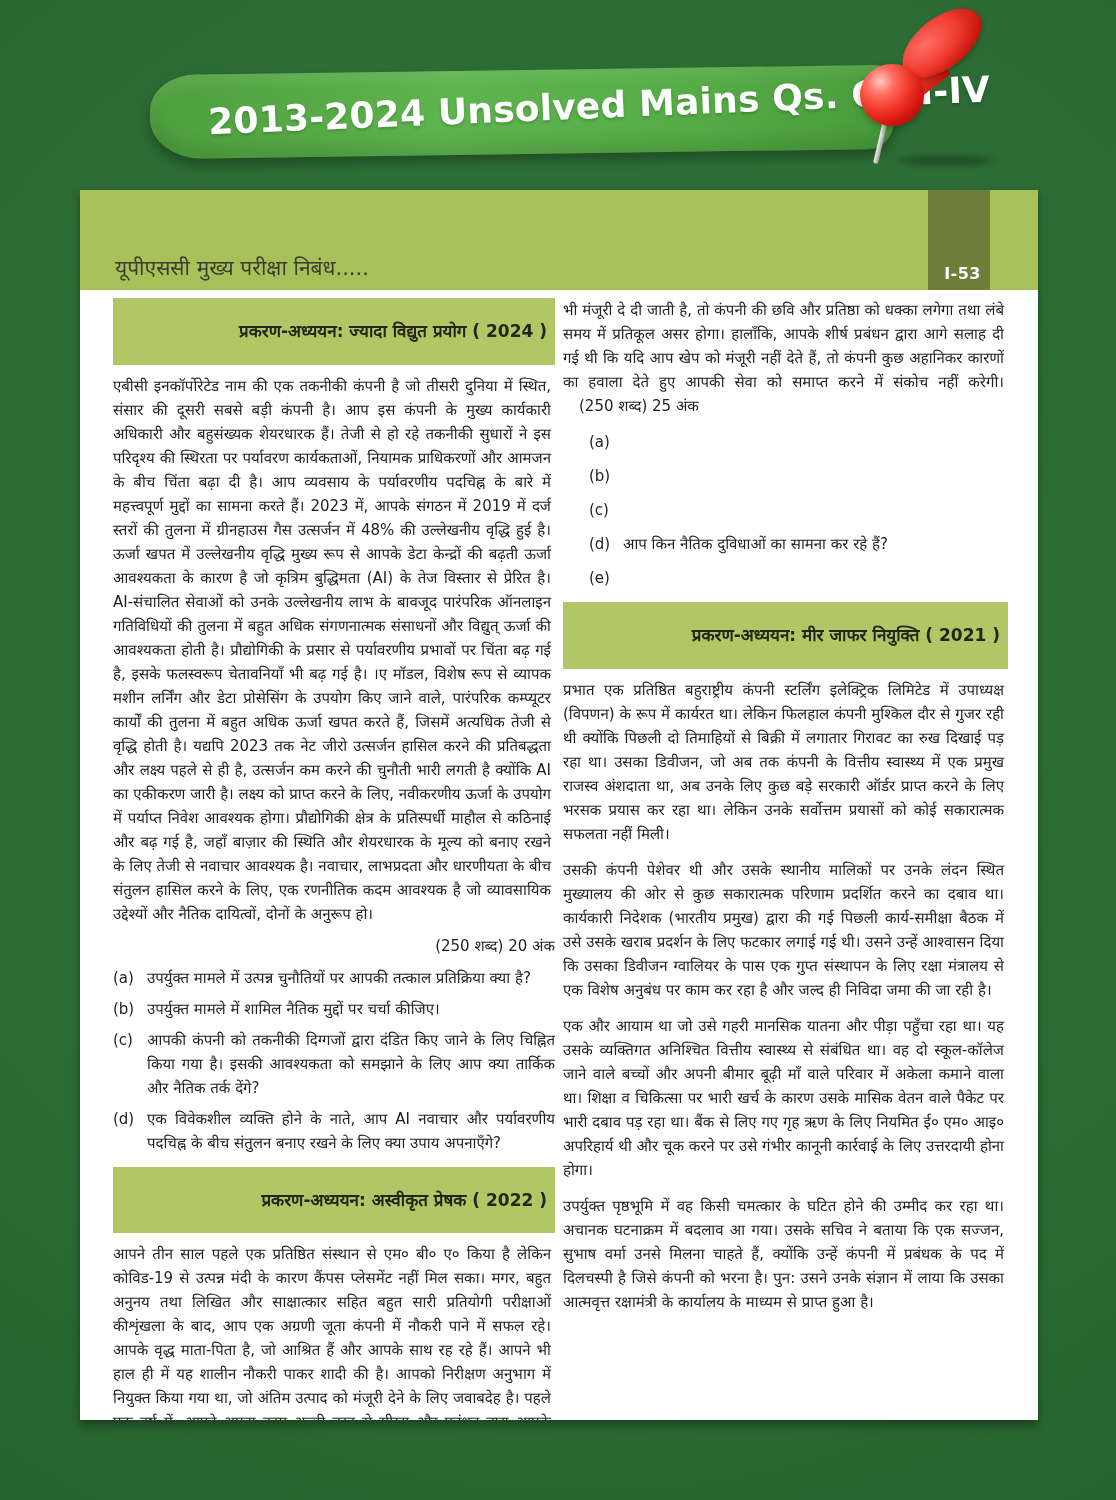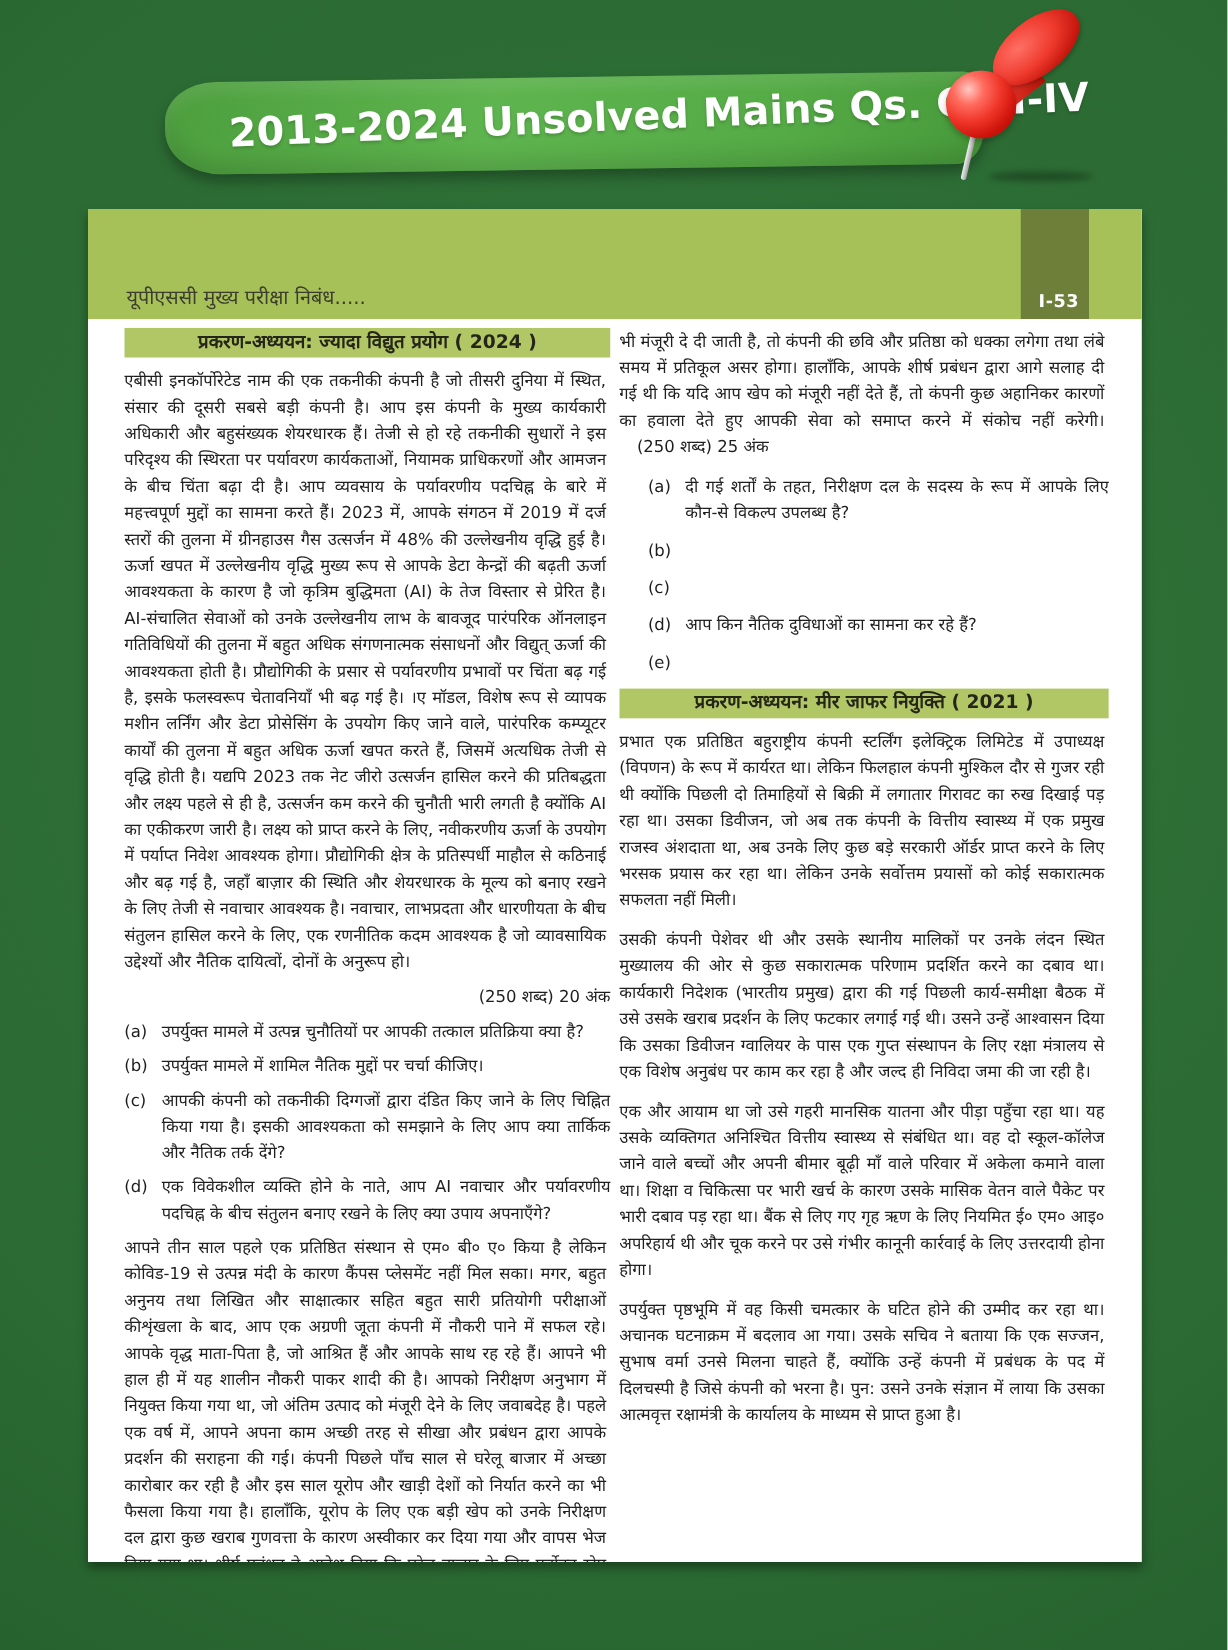--- a/index.html
+++ b/index.html
@@ -53,34 +53,34 @@
     position:absolute;left:46px;top:138px;width:96px;height:9px;border-radius:50%;
     background:rgba(0,0,0,0.30);filter:blur(3px);
   }
   
   .page{
     position:absolute;left:80px;top:190px;width:958px;height:1230px;
     background:#ffffff;overflow:hidden;
     box-shadow:0 5px 9px rgba(0,0,0,0.38);
   }
   .header-strip{position:absolute;left:0;top:0;width:958px;height:100px;background:#a6c158;}
-  .header-label{position:absolute;left:35px;bottom:9px;font-size:18px;color:#3d3d2d;}
+  .header-label{position:absolute;left:35px;bottom:9px;font-size:21px;color:#3d3d2d;}
   .pageno-box{position:absolute;right:48px;top:0;width:62px;height:100px;background:#6e7f3a;}
   .pageno{position:absolute;right:9px;bottom:7px;color:#ffffff;font-weight:bold;font-size:16px;letter-spacing:0.5px;}
   
   .col{
     position:absolute;top:108px;bottom:0;
     font-size:15px;line-height:1.6;color:#1e1e1e;text-align:justify;overflow:hidden;
   }
   .col-left{left:33px;width:442px;}
   .col-right{left:483px;width:445px;}
   .sec-heading{
     background:#b1c765;color:#25251a;
     font-weight:bold;font-size:17px;line-height:1.45;
-    padding:1px 8px;margin:12px 0 9px 0;text-align:center;
+    padding:21px 8px;margin:12px 0 9px 0;text-align:right;
   }
   .sec-heading.first{margin-top:0;}
   .para{margin:0 4px 8px 0;}
   .marks{text-align:right;margin:2px 0 8px 0;}
   .inline-marks{white-space:nowrap;padding-left:16px;}
   .q-item{display:flex;margin:0 0 7px 0;}
   .q-label{flex:0 0 34px;}
   .q-text{flex:1;text-align:justify;}
   .col-right .q-item{padding-left:26px;margin-bottom:10px;}
   .col-right .para{margin-bottom:12px;}
@@ -126,32 +126,32 @@
       </div>
       <div class="q-item">
         <div class="q-label">(c)</div>
         <div class="q-text">आपकी कंपनी को तकनीकी दिग्गजों द्वारा दंडित किए जाने के लिए चिह्नित किया गया है। इसकी आवश्यकता को समझाने के लिए आप क्या तार्किक और नैतिक तर्क देंगे?</div>
       </div>
       <div class="q-item">
         <div class="q-label">(d)</div>
         <div class="q-text">एक विवेकशील व्यक्ति होने के नाते, आप AI नवाचार और पर्यावरणीय पदचिह्न के बीच संतुलन बनाए रखने के लिए क्या उपाय अपनाएँगे?</div>
       </div>
 
+      <div class="sec-heading">प्रकरण-अध्ययन: अस्वीकृत प्रेषक ( 2022 )</div>
       <div class="para">आपने तीन साल पहले एक प्रतिष्ठित संस्थान से एम० बी० ए० किया है लेकिन कोविड-19 से उत्पन्न मंदी के कारण कैंपस प्लेसमेंट नहीं मिल सका। मगर, बहुत अनुनय तथा लिखित और साक्षात्कार सहित बहुत सारी प्रतियोगी परीक्षाओं कीशृंखला के बाद, आप एक अग्रणी जूता कंपनी में नौकरी पाने में सफल रहे। आपके वृद्ध माता-पिता है, जो आश्रित हैं और आपके साथ रह रहे हैं। आपने भी हाल ही में यह शालीन नौकरी पाकर शादी की है। आपको निरीक्षण अनुभाग में नियुक्त किया गया था, जो अंतिम उत्पाद को मंजूरी देने के लिए जवाबदेह है। पहले एक वर्ष में, आपने अपना काम अच्छी तरह से सीखा और प्रबंधन द्वारा आपके प्रदर्शन की सराहना की गई। कंपनी पिछले पाँच साल से घरेलू बाजार में अच्छा कारोबार कर रही है और इस साल यूरोप और खाड़ी देशों को निर्यात करने का भी फैसला किया गया है। हालाँकि, यूरोप के लिए एक बड़ी खेप को उनके निरीक्षण दल द्वारा कुछ खराब गुणवत्ता के कारण अस्वीकार कर दिया गया और वापस भेज दिया गया था। शीर्ष प्रबंधन ने आदेश दिया कि घरेलू बाजार के लिए पूर्वोक्त खेप की मंजूरी दी जाए। निरीक्षण दल के एक अंग के रूप में आपने स्पष्ट खराब गुणवत्ता को देखा और टीम कमांडर के संज्ञान में लाया। हालाँकि, शीर्ष प्रबंधन ने टीम के सभी सदस्यों को इन कमियों को नज़र- अंदाज करने की सलाह दी क्योंकि इतना बड़ा नुकसान प्रबंधन नहीं सह सकता। आपके अलावा टीम के बाकी सदस्यों ने स्पष्ट दोषों को नज़र-अंदाज करते हुए तुरंत हस्ताक्षर कर दिए और घरेलू बाजार के लिए खेप को मंजूरी दे दी। आपने फिर से टीम कमांडर के संज्ञान में लाया कि इस तरह की खेप की अगर घरेलू बाजार के लिए</div>
     </div>
 
     <div class="col col-right">
       <div class="para">
         <span>भी मंजूरी दे दी जाती है, तो कंपनी की छवि और प्रतिष्ठा को धक्का लगेगा तथा लंबे समय में प्रतिकूल असर होगा। हालाँकि, आपके शीर्ष प्रबंधन द्वारा आगे सलाह दी गई थी कि यदि आप खेप को मंजूरी नहीं देते हैं, तो कंपनी कुछ अहानिकर कारणों का हवाला देते हुए आपकी सेवा को समाप्त करने में संकोच नहीं करेगी।</span>
         <span class="inline-marks">(250 शब्द) 25 अंक</span>
       </div>
 
       <div class="q-item">
         <div class="q-label">(a)</div>
-        <div class="q-text">दी गई शर्तों के तहत, निरीक्षण दल के सदस्य के रूप में आपके लिए कौन-से विकल्प उपलब्ध है?</div>
       </div>
       <div class="q-item">
         <div class="q-label">(b)</div>
       </div>
       <div class="q-item">
         <div class="q-label">(c)</div>
       </div>
       <div class="q-item">
         <div class="q-label">(d)</div>
         <div class="q-text">आप किन नैतिक दुविधाओं का सामना कर रहे हैं?</div>

